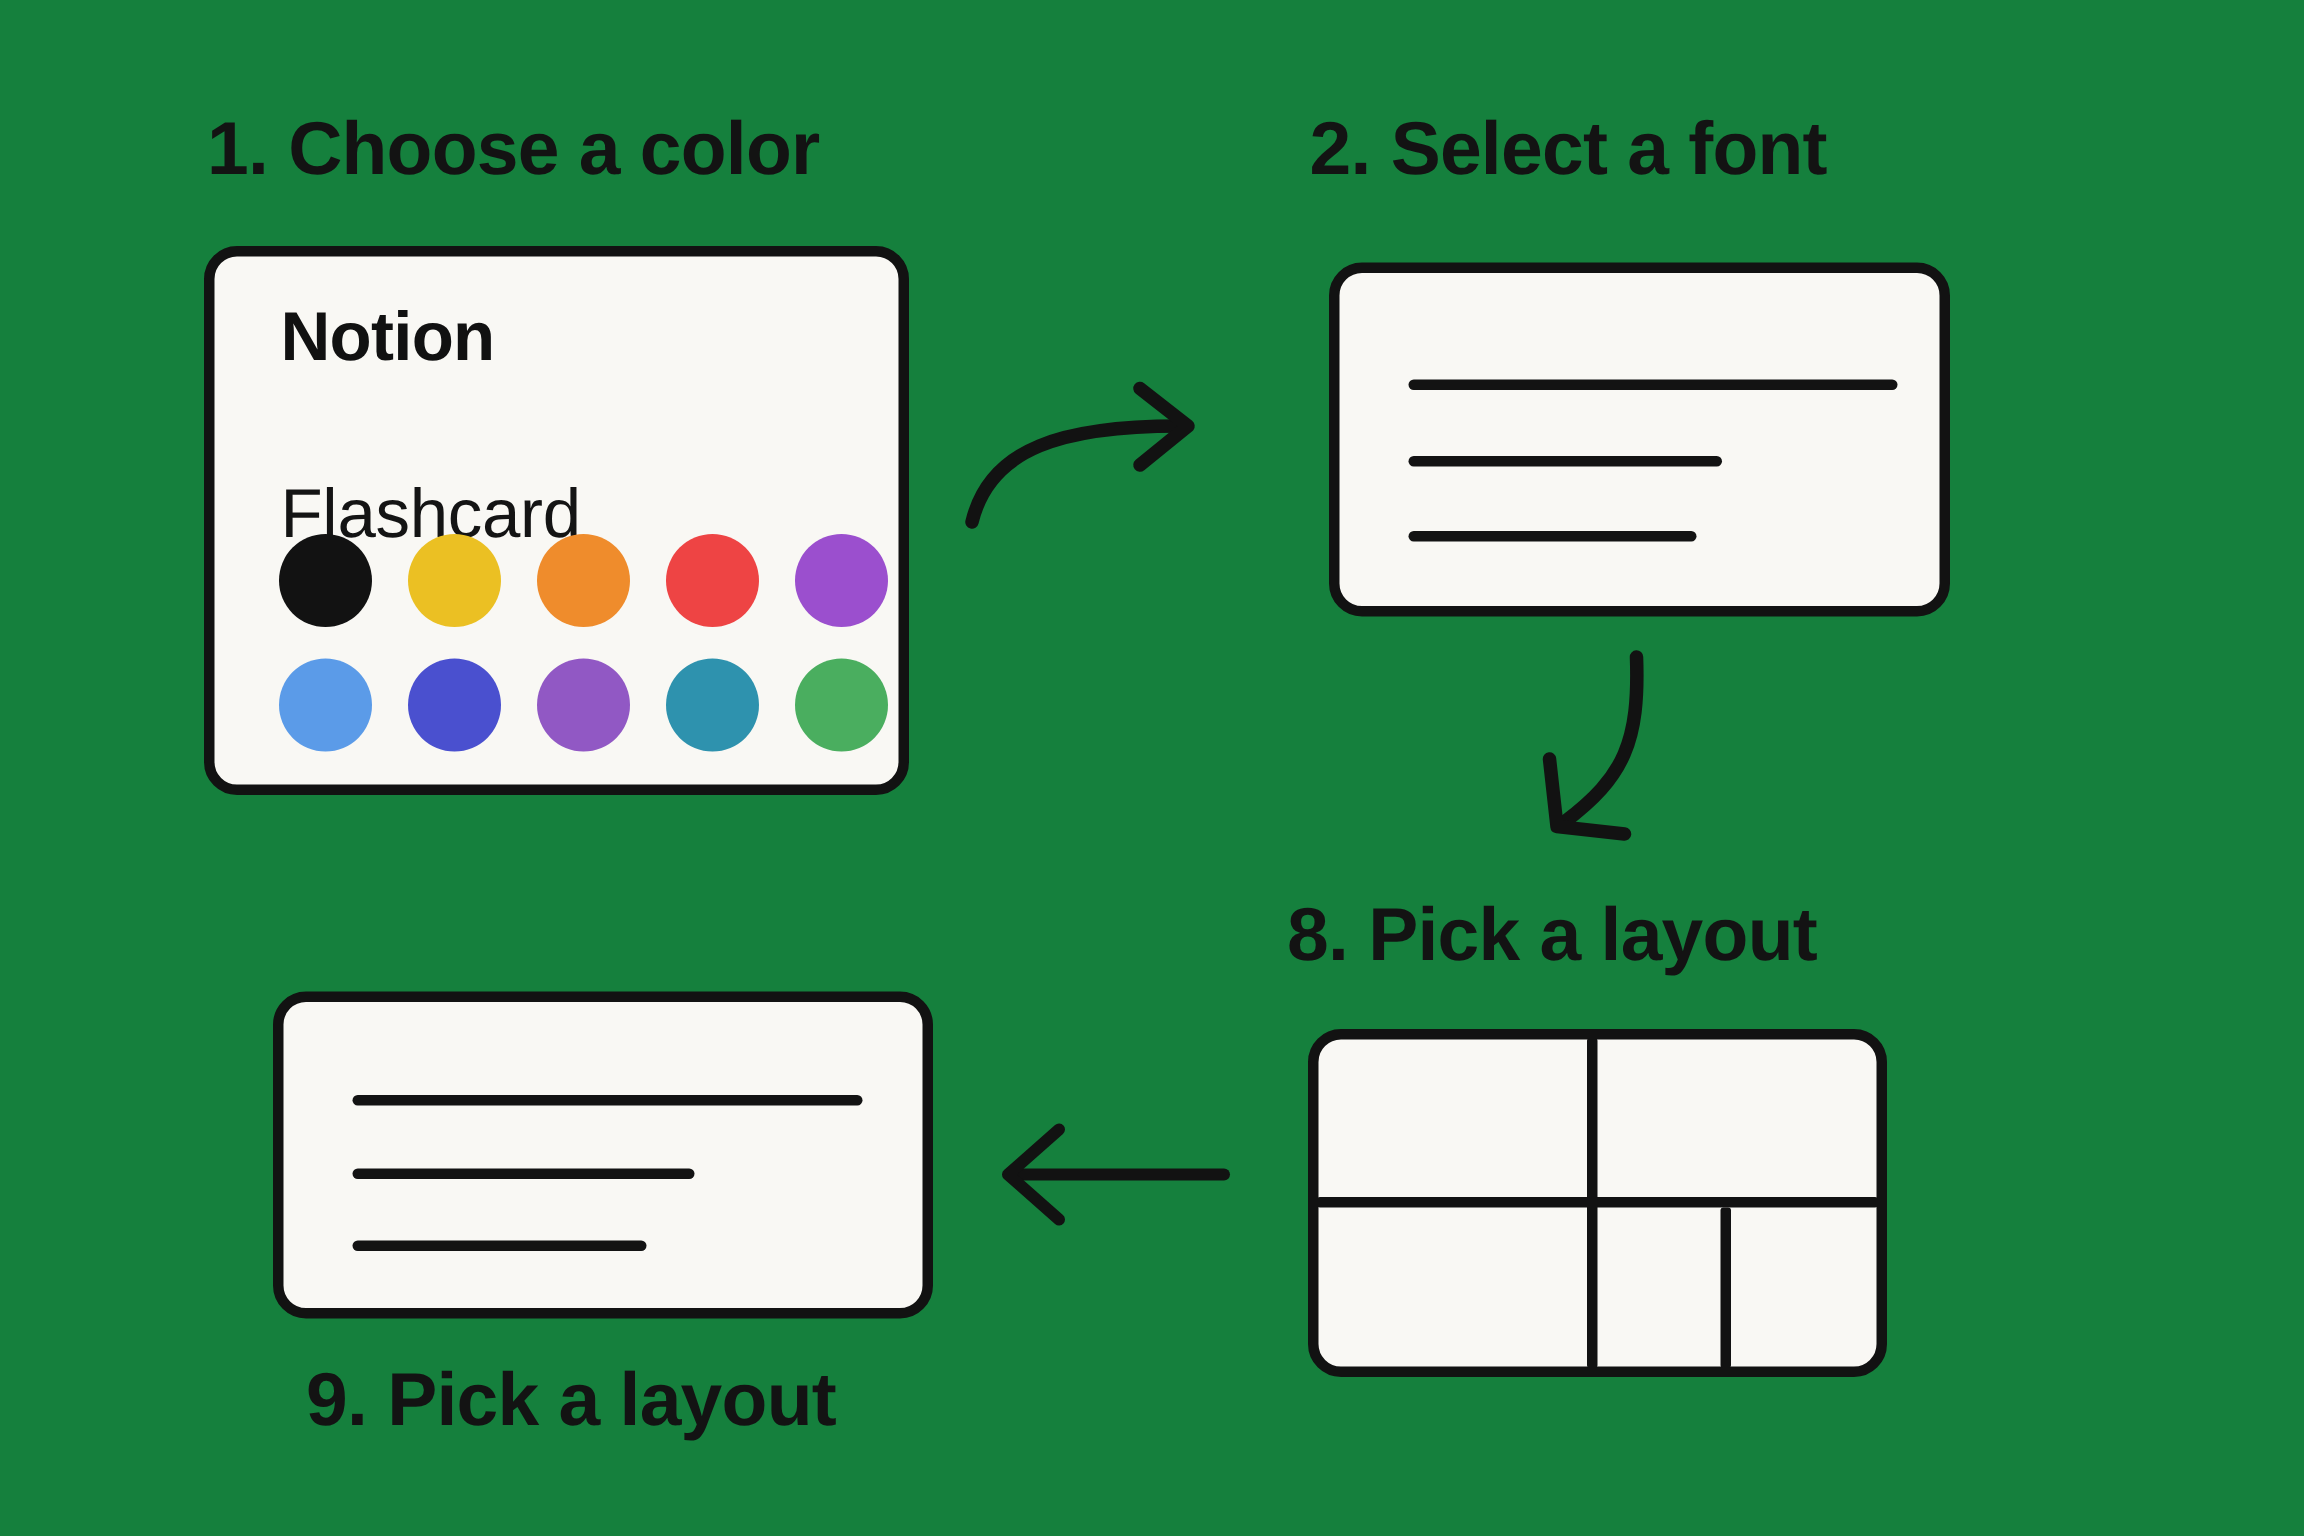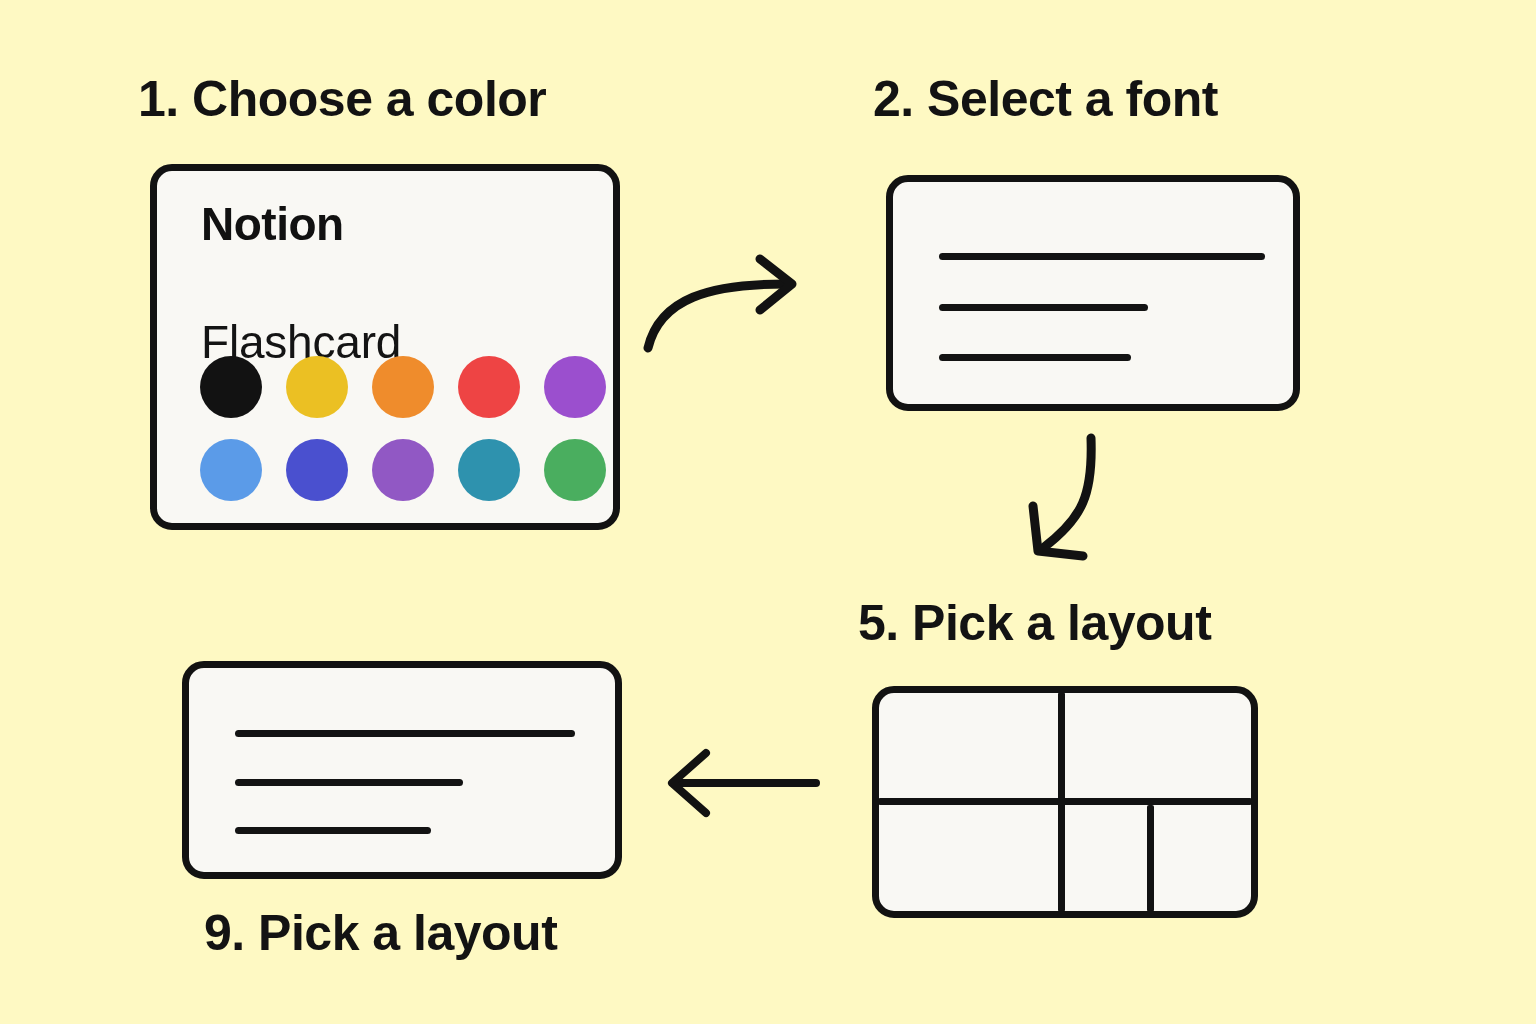--- a/index.html
+++ b/index.html
@@ -8,21 +8,21 @@
     padding: 0;
     background: #f7f5f0;
   }
   body {
     font-family: "Liberation Sans", sans-serif;
   }
   #canvas {
     position: relative;
     width: 1536px;
     height: 1024px;
-    background: #fef9c3;
+    background: #15803d;
     overflow: hidden;
     text-decoration: underline;
   }
 
   
   .heading {
     position: absolute;
     font-family: "Liberation Sans", sans-serif;
     font-weight: 700;
     font-size: 50px;
@@ -40,21 +40,21 @@
   .card {
     position: absolute;
     box-sizing: border-box;
     border: 7px solid #121212;
     border-radius: 22px;
     background: #f9f8f4;
   }
 
   
   #card-color {
-    left: 150px;
+    left: 136px;
     top: 164px;
     width: 470px;
     height: 366px;
   }
   #card-color .card-title {
     position: absolute;
     left: 44px;
     top: 30px;
     font-size: 46px;
     font-weight: 700;
@@ -214,21 +214,21 @@
       <div class="text-line ln2"></div>
       <div class="text-line ln3"></div>
     </div>
   </div>
 
   <svg class="arrow-svg" id="arrow-down-curve" width="120" height="140" viewBox="0 0 120 140">
     <path class="arrow-path" d="M 66 6 C 68 62 58 86 18 116"></path>
     <path class="arrow-path" d="M 8 74 L 13 119 L 58 124"></path>
   </svg>
 
-  <div class="heading" id="heading-3">5. Pick a layout</div>
+  <div class="heading" id="heading-3">8. Pick a layout</div>
 
   <div class="card" id="card-grid">
     <div class="grid-div h" id="grid-h-main"></div>
     <div class="grid-div v" id="grid-v-top"></div>
     <div class="grid-div v" id="grid-v-bot"></div>
     <div class="grid-div v" id="grid-v-bot2"></div>
   </div>
 
   <svg class="arrow-svg" id="arrow-left" width="160" height="70" viewBox="0 0 160 70">
     <path class="arrow-path thin" d="M 154 35 L 12 35"></path>

